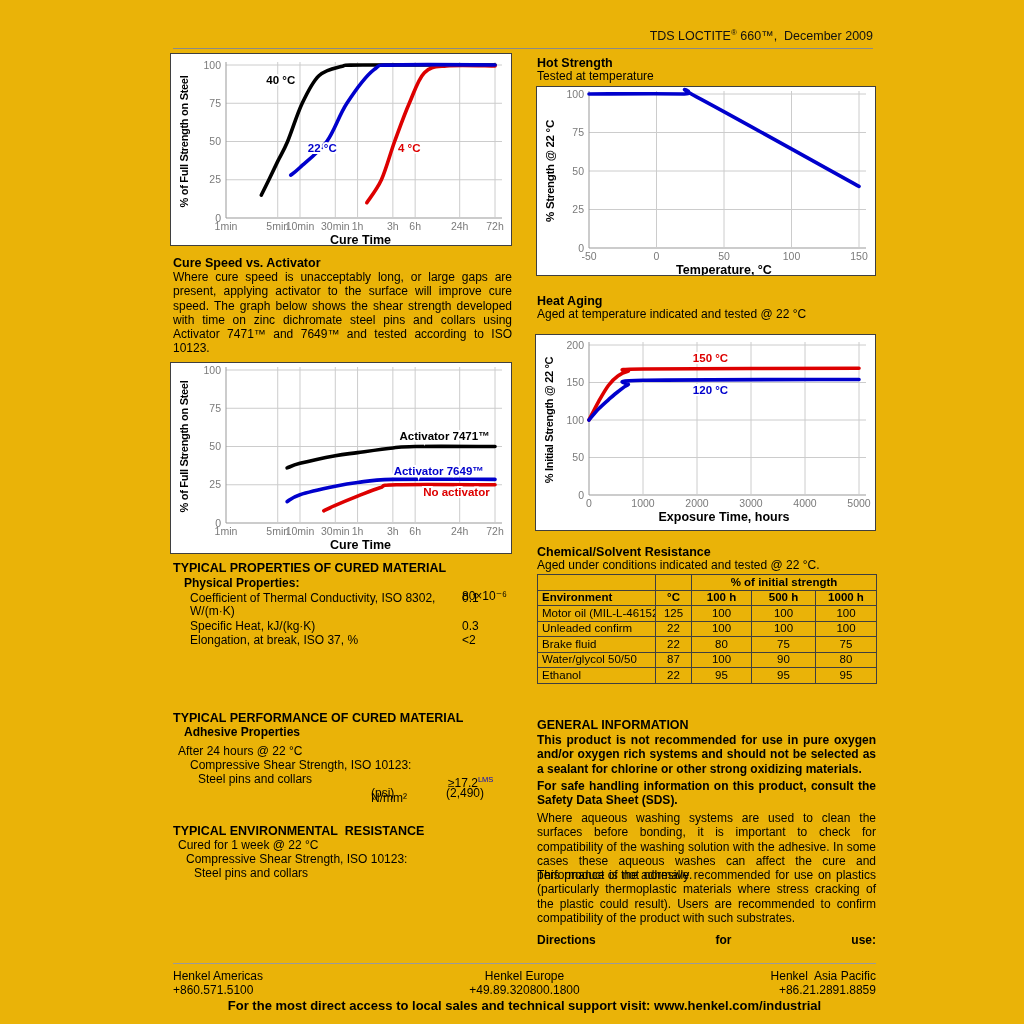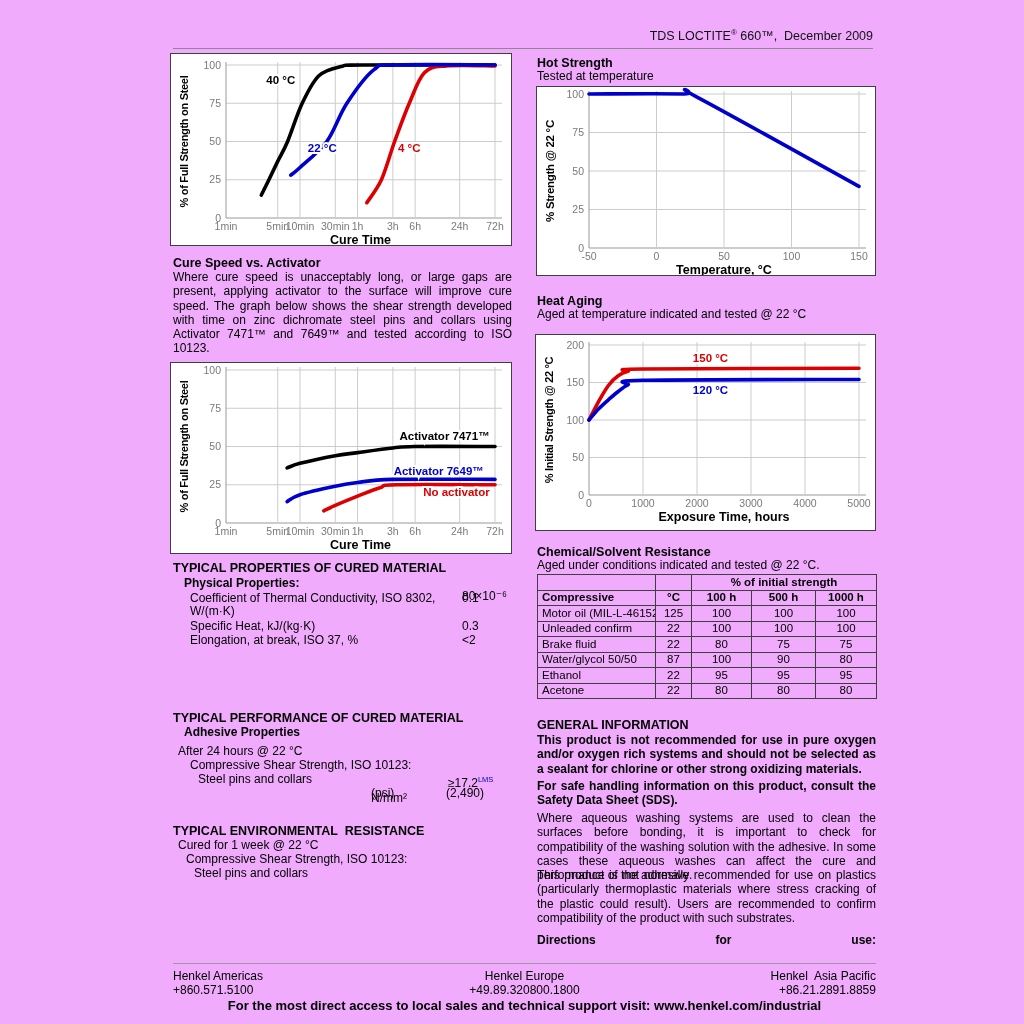--- a/index.html
+++ b/index.html
@@ -1,16 +1,16 @@
 <!DOCTYPE html>
 <html><head>
 <meta charset="utf-8">
 <style>
   html,body{margin:0;padding:0;background:#ffffff;}
-  .page{position:relative;width:1024px;height:1024px;background:#f0abfc;
+  .page{position:relative;width:1024px;height:1024px;background:#eab308;
         font-family:"Liberation Sans","DejaVu Sans",sans-serif;color:#000;overflow:hidden;}
   .abs{position:absolute;}
   .hdr-title{font-size:12.5px;color:#111;}
   .hdr-title sup{font-size:8px;}
   .hrule{height:1px;background:#8a8a8a;}
   .hsec{font-weight:bold;font-size:12.5px;}
   .hsub{font-weight:bold;font-size:12px;}
   .para{font-size:12px;line-height:14.3px;text-align:justify;}
   .b{font-weight:bold;}
   .chartbox{position:absolute;border:1.5px solid #3f3f3f;background:#fff;box-sizing:border-box;}
@@ -236,21 +236,21 @@
         <col style="width:64px">
         <col style="width:61px">
       </colgroup>
     <thead>
       <tr>
         <th></th>
         <th></th>
         <th colspan="3">% of initial strength</th>
       </tr>
       <tr id="chem-head-row">
-          <th class="env">Compressive</th>
+          <th class="env">Environment</th>
           <th>°C</th>
           <th>100 h</th>
           <th>500 h</th>
           <th>1000 h</th>
         </tr>
     </thead>
     <tbody id="chem-body">
         <tr>
           <td class="env">Motor oil (MIL-L-46152)</td>
           <td>125</td>
@@ -278,27 +278,20 @@
           <td>100</td>
           <td>90</td>
           <td>80</td>
         </tr>
         <tr>
           <td class="env">Ethanol</td>
           <td>22</td>
           <td>95</td>
           <td>95</td>
           <td>95</td>
-        </tr>
-        <tr>
-          <td class="env">Acetone</td>
-          <td>22</td>
-          <td>80</td>
-          <td>80</td>
-          <td>80</td>
         </tr>
       </tbody>
   </table>
 
   <div class="abs hsec" style="left:537px;top:718px;">GENERAL INFORMATION</div>
   <div class="abs para b" style="left:537px;top:733px;width:339px;">This product is not recommended for use in pure oxygen and/or oxygen rich systems and should not be selected as a sealant for chlorine or other strong oxidizing materials.</div>
   <div class="abs para b" style="left:537px;top:779px;width:339px;">For safe handling information on this product, consult the Safety Data Sheet (SDS).</div>
   <div class="abs para" style="left:537px;top:811px;width:339px;">Where aqueous washing systems are used to clean the surfaces before bonding, it is important to check for compatibility of the washing solution with the adhesive.  In some cases these aqueous washes can affect the cure and performance of the adhesive.</div>
   <div class="abs dirs" style="left:537px;top:933px;width:339px;">
     <span>Directions</span>

